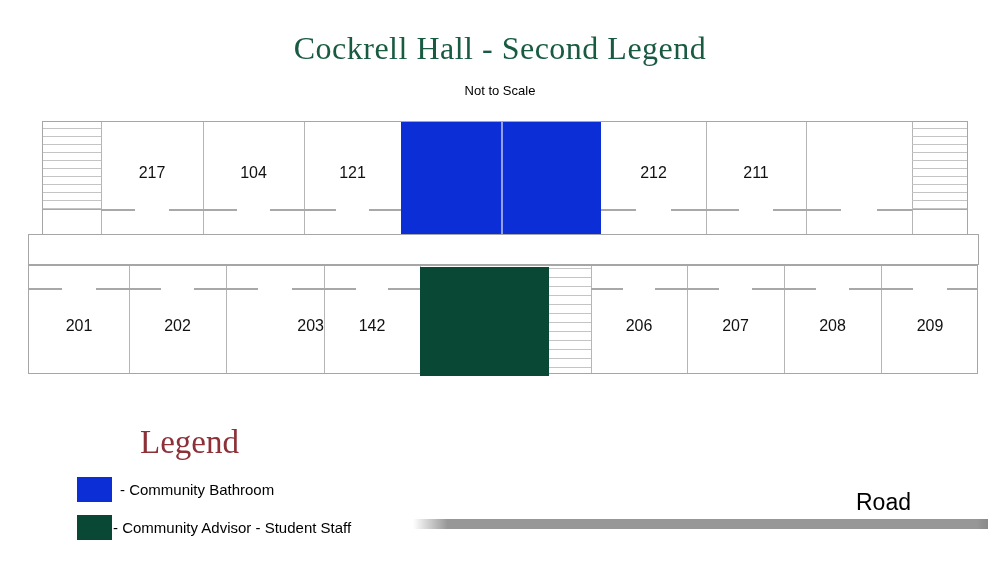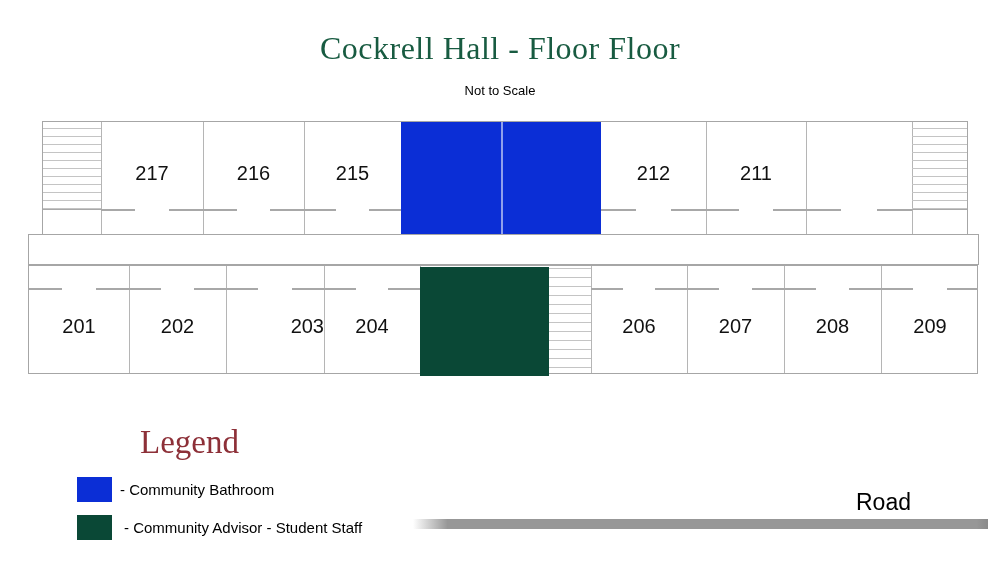--- a/index.html
+++ b/index.html
@@ -10,36 +10,36 @@
   .page-subtitle{left:0;top:83px;width:1000px;text-align:center;font-size:13px;color:#000;}
   
   .wing{border:1px solid #a6a6a6;background:#fff;box-sizing:border-box;}
   .top-wing{left:42px;top:121px;width:926px;height:114px;}
   .corridor{left:28px;top:234px;width:951px;height:31px;border:1px solid #a6a6a6;box-sizing:border-box;background:#fff;}
   .bottom-wing{left:28px;top:265px;width:950px;height:109px;}
   .divider{position:absolute;top:0;width:1px;height:100%;background:#b5b5b5;}
   .stub{position:absolute;height:2px;background:#a8a8a8;}
   .hatch{position:absolute;background:repeating-linear-gradient(to bottom,#c4c4c4 0px,#c4c4c4 1px,transparent 1px,transparent 8px);}
   .hatch-b{position:absolute;background:repeating-linear-gradient(to bottom,#c4c4c4 0px,#c4c4c4 1px,transparent 1px,transparent 9px);}
-  .room-label{position:absolute;height:26px;line-height:26px;text-align:center;font-size:20px;color:#111;}
+  .room-label{position:absolute;height:26px;line-height:26px;text-align:center;font-size:16px;color:#111;}
   .fill-block{position:absolute;}
   .blue-mid{position:absolute;left:50%;top:0;width:2px;height:100%;background:rgba(255,255,255,0.55);}
   .adv-label{color:#ffffff;z-index:3;}
   
   .legend-heading{left:140px;top:424px;font-family:"Liberation Serif",serif;font-size:33px;}
   .swatch{width:35px;height:25px;}
   .legend-text{font-size:15px;color:#000;height:25px;line-height:25px;}
   
   .road-label{left:856px;top:489px;font-size:23px;color:#000;}
   .road-bar{left:413px;top:519px;width:575px;height:10px;background:linear-gradient(90deg,rgba(153,153,153,0) 0%,#979797 6%,#979797 98%,#8a8a8a 100%);}
 </style>
 </head>
 <body>
 
-<div class="abs page-title" style="color: rgb(24, 91, 65);">Cockrell Hall - Floor Floor</div>
+<div class="abs page-title" style="color: rgb(24, 91, 65);">Cockrell Hall - Second Legend</div>
 <div class="abs page-subtitle">Not to Scale</div>
 
 <div class="abs" style="left:0;top:0;width:1000px;height:581px;">
 
   <div class="abs corridor"></div>
 
   <div class="abs wing top-wing" style="position:absolute;">
 
     <div class="divider" style="left:58px;"></div>
     <div class="divider" style="left:160px;"></div>
@@ -62,22 +62,22 @@
     <div class="stub" style="left:663px;top:87px;width:33px;"></div>
     <div class="stub" style="left:730px;top:87px;width:33px;"></div>
     <div class="stub" style="left:763px;top:87px;width:35px;"></div>
     <div class="stub" style="left:834px;top:87px;width:35px;"></div>
 
     <div class="fill-block" style="left: 358px; top: 0px; width: 200px; height: 112px; background-color: rgb(11, 46, 214);">
       <div class="blue-mid"></div>
     </div>
 
     <div class="room-label" style="left:58px;top:38px;width:102px;">217</div>
-    <div class="room-label" style="left:160px;top:38px;width:101px;">216</div>
-    <div class="room-label" style="left:261px;top:38px;width:97px;">215</div>
+    <div class="room-label" style="left:160px;top:38px;width:101px;">104</div>
+    <div class="room-label" style="left:261px;top:38px;width:97px;">121</div>
     <div class="room-label" style="left:558px;top:38px;width:105px;">212</div>
     <div class="room-label" style="left:663px;top:38px;width:100px;">211</div>
   </div>
 
   <div class="abs wing bottom-wing" style="position:absolute;padding-left:32px;">
 
     <div class="divider" style="left:100px;"></div>
     <div class="divider" style="left:197px;"></div>
     <div class="divider" style="left:295px;"></div>
     <div class="divider" style="left:391px;"></div>
@@ -103,34 +103,34 @@
     <div class="stub" style="left:755px;top:22px;width:32px;"></div>
     <div class="stub" style="left:820px;top:22px;width:32px;"></div>
     <div class="stub" style="left:852px;top:22px;width:32px;"></div>
     <div class="stub" style="left:918px;top:22px;width:31px;"></div>
 
     <div class="fill-block" style="left: 391px; top: 1px; width: 129px; height: 109px; z-index: 2; background-color: rgb(10, 72, 54);"></div>
 
     <div class="room-label" style="left:0;top:47px;width:100px;">201</div>
     <div class="room-label" style="left:100px;top:47px;width:97px;">202</div>
     <div class="room-label" style="left:197px;top:47px;width:98px;text-align:right;">203</div>
-    <div class="room-label" style="left:295px;top:47px;width:96px;">204</div>
+    <div class="room-label" style="left:295px;top:47px;width:96px;">142</div>
     <div class="room-label" style="left:562px;top:47px;width:96px;">206</div>
     <div class="room-label" style="left:658px;top:47px;width:97px;">207</div>
     <div class="room-label" style="left:755px;top:47px;width:97px;">208</div>
     <div class="room-label" style="left:852px;top:47px;width:98px;">209</div>
   </div>
 </div>
 
 <div class="abs legend-heading" style="color: rgb(141, 48, 56);">Legend</div>
 
 <div class="abs" style="left:77px;top:477px;display:flex;align-items:center;">
   <div class="swatch" style="background-color: rgb(11, 46, 214);"></div>
   <div class="legend-text" style="margin-left:8px;">- Community Bathroom</div>
 </div>
 
 <div class="abs" style="left:77px;top:515px;display:flex;align-items:center;">
   <div class="swatch" style="background-color: rgb(10, 72, 54);"></div>
-  <div class="legend-text" style="margin-left:12px;text-align:center;">- Community Advisor - Student Staff</div>
+  <div class="legend-text" style="margin-left:1px;text-align:center;">- Community Advisor - Student Staff</div>
 </div>
 
 <div class="abs road-label">Road</div>
 <div class="abs road-bar"></div>
 
 </body></html>

